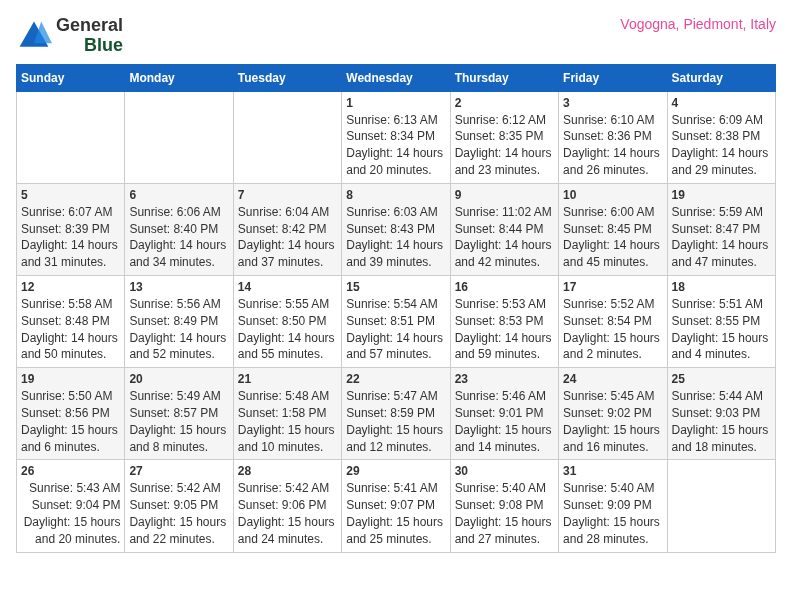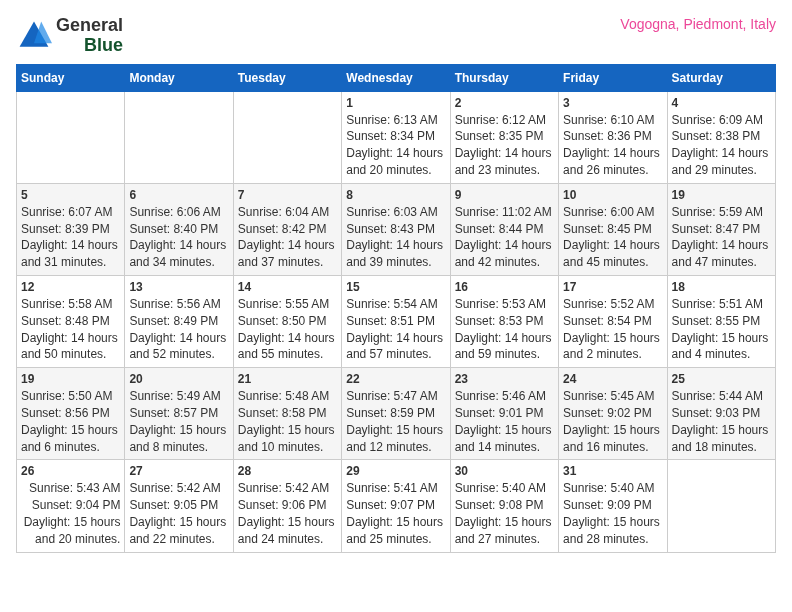--- a/index.html
+++ b/index.html
@@ -252,21 +252,21 @@
         </td>
         <td>
           <div class="day-number">20</div>
           <div class="day-info" style="white-space: pre-line;">Sunrise: 5:49 AM
 Sunset: 8:57 PM
 Daylight: 15 hours and 8 minutes.</div>
         </td>
         <td>
           <div class="day-number">21</div>
           <div class="day-info" style="white-space: pre-line;">Sunrise: 5:48 AM
-Sunset: 8:58 PM
+Sunset: 1:58 PM
 Daylight: 15 hours and 10 minutes.</div>
         </td>
         <td>
           <div class="day-number">22</div>
           <div class="day-info" style="white-space: pre-line;">Sunrise: 5:47 AM
 Sunset: 8:59 PM
 Daylight: 15 hours and 12 minutes.</div>
         </td>
         <td>
           <div class="day-number">23</div>

